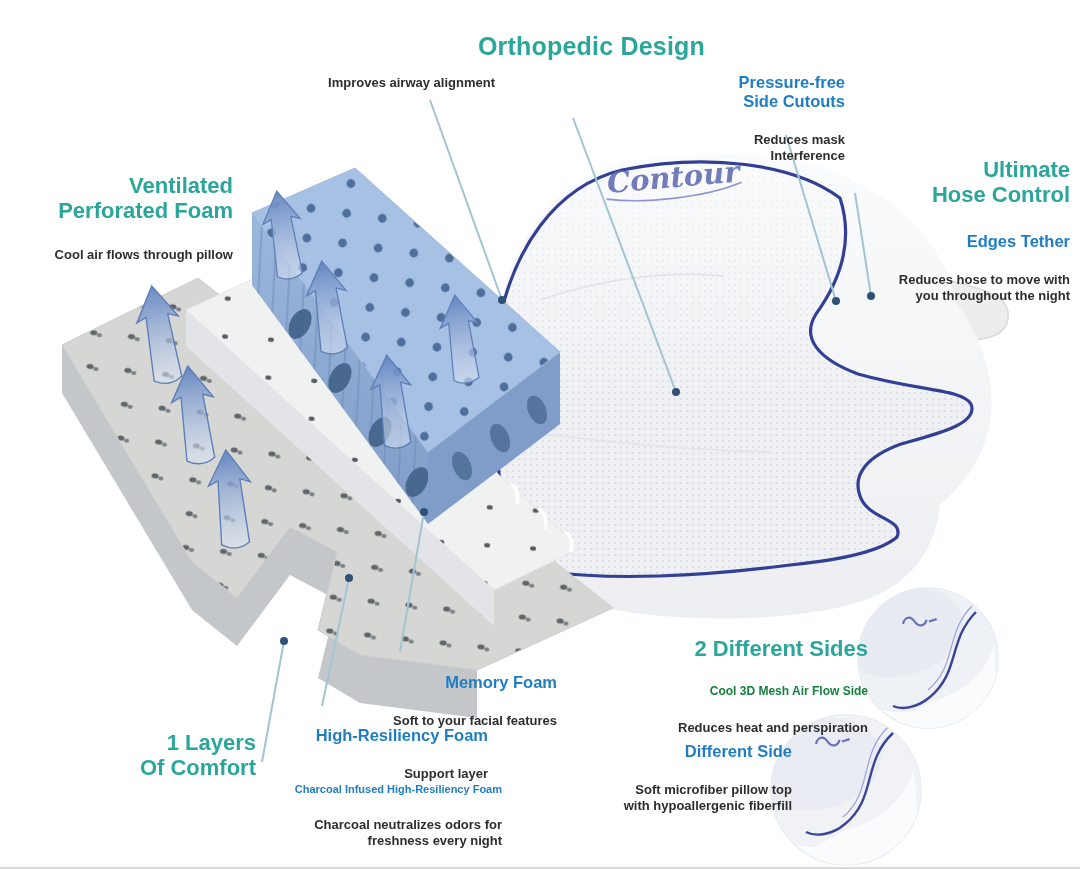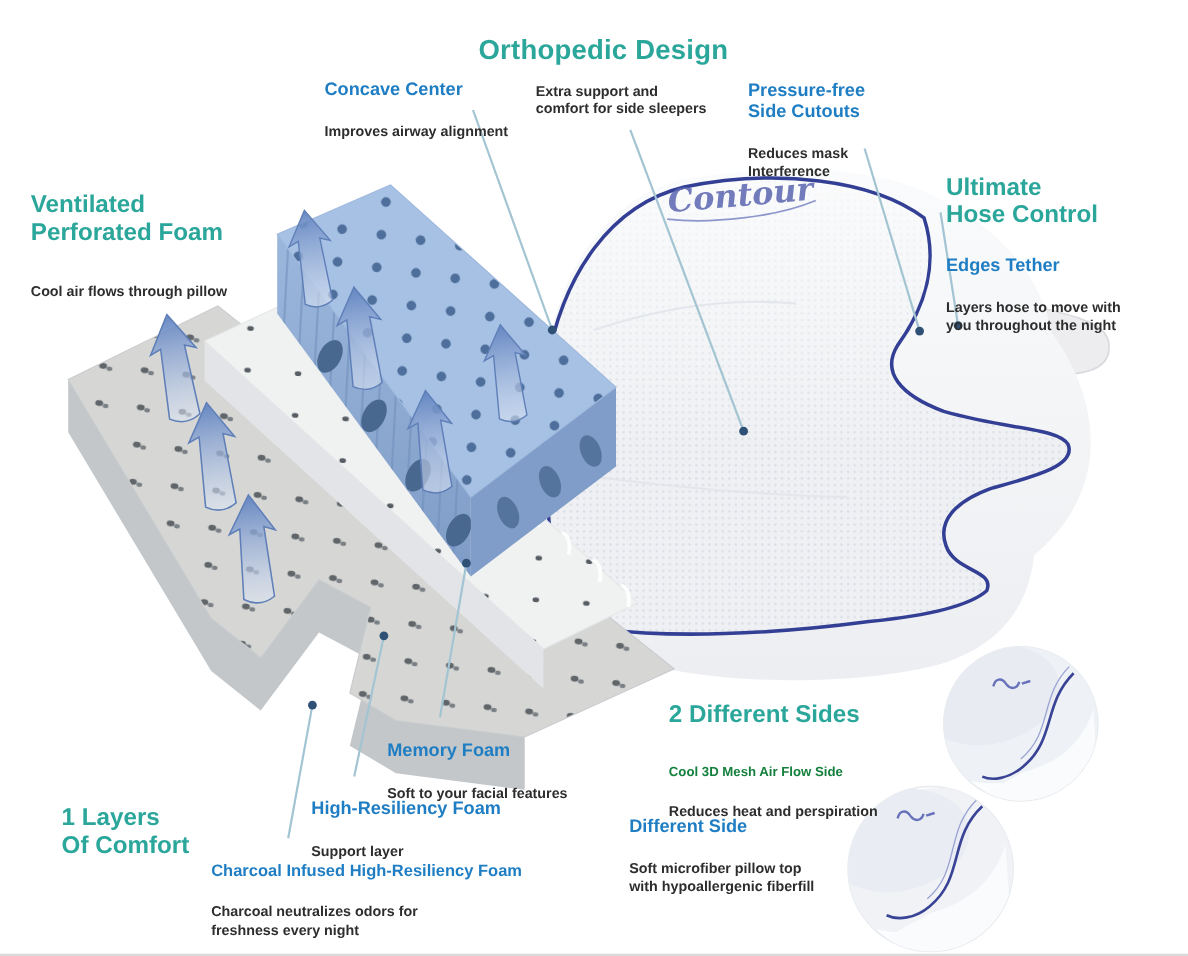--- a/index.html
+++ b/index.html
@@ -2,30 +2,30 @@
 <html><head>
 <meta charset="utf-8">
 <style>
   html,body{margin:0;padding:0;background:#fff;}
   .stage{
     position:relative;width:1080px;height:869px;background:#ffffff;
     font-family:"Liberation Sans",sans-serif;overflow:hidden;
     border-bottom:2px solid #d9d9d9;box-sizing:border-box;
   }
   .stage svg{position:absolute;left:0;top:0;}
-  .co{position:absolute;text-align:left;white-space:pre-line;}
+  .co{position:absolute;text-align:right;white-space:pre-line;}
   .co div{white-space:pre-line;}
   .t-teal{color:#2ba69a;font-weight:700;}
   .xl{font-size:25px;line-height:1.05;letter-spacing:.2px;}
   .lg{font-size:22px;line-height:1.14;}
   .t-blue{color:#1f7ec3;font-weight:700;font-size:16.5px;line-height:1.15;}
   .t-steel{color:#15803d;font-weight:700;font-size:12px;line-height:1.15;}
   .t-body{color:#2d2d2d;font-weight:700;font-size:13px;line-height:1.25;margin-top:3px;}
   .mt6{margin-top:7px;}
-  .mt10{margin-top:16px;}
+  .mt10{margin-top:6px;}
   .nowrap{white-space:nowrap !important;}
   .logo-text{font-family:"DejaVu Serif",serif;font-style:italic;font-weight:700;}
 </style>
 </head>
 <body>
 
 <div class="stage">
 
 <svg width="1080" height="869" viewBox="0 0 1080 869">
   <defs>
@@ -210,41 +210,38 @@
         <circle cx="349" cy="578" r="4"></circle>
     <circle cx="284" cy="641" r="4"></circle>
   </g>
 </svg>
 
   <div class="co" style="left:435px;top:15px;width:270px">
     <div class="t-teal xl">Orthopedic Design</div>
   </div>
 
   <div class="co" style="left:295px;top:54px;width:200px">
-    <div class="t-blue">Concave Center</div>
     <div class="t-body">Improves airway alignment</div>
   </div>
 
   <div class="co" style="left:487px;top:54px;width:200px">
-    <div class="t-body">Extra support and
-comfort for side sleepers</div>
   </div>
 
   <div class="co" style="left:680px;top:55px;width:165px">
     <div class="t-blue">Pressure-free
 Side Cutouts</div>
     <div class="t-body">Reduces mask
 Interference</div>
   </div>
 
   <div class="co" style="left:860px;top:139px;width:210px">
     <div class="t-teal lg">Ultimate
 Hose Control</div>
     <div class="t-blue mt6">Edges Tether</div>
-    <div class="t-body">Layers hose to move with
+    <div class="t-body">Reduces hose to move with
 you throughout the night</div>
   </div>
 
   <div class="co" style="left:28px;top:155px;width:205px">
     <div class="t-teal lg">Ventilated
 Perforated Foam</div>
     <div class="t-body mt10">Cool air flows through pillow</div>
   </div>
 
   <div class="co" style="left:56px;top:712px;width:200px">
@@ -256,21 +253,21 @@
     <div class="t-blue">Memory Foam</div>
     <div class="t-body">Soft to your facial features</div>
   </div>
 
   <div class="co" style="left:283px;top:708px;width:205px">
     <div class="t-blue">High-Resiliency Foam</div>
     <div class="t-body">Support layer</div>
   </div>
 
   <div class="co" style="left:192px;top:765px;width:310px">
-    <div class="t-blue nowrap" style="font-size:15px">Charcoal Infused High-Resiliency Foam</div>
+    <div class="t-blue nowrap" style="font-size:11px">Charcoal Infused High-Resiliency Foam</div>
     <div class="t-body">Charcoal neutralizes odors for
 freshness every night</div>
   </div>
 
   <div class="co" style="left:608px;top:618px;width:260px">
     <div class="t-teal lg">2 Different Sides</div>
     <div class="t-steel mt10">Cool 3D Mesh Air Flow Side</div>
     <div class="t-body">Reduces heat and perspiration</div>
   </div>
 

